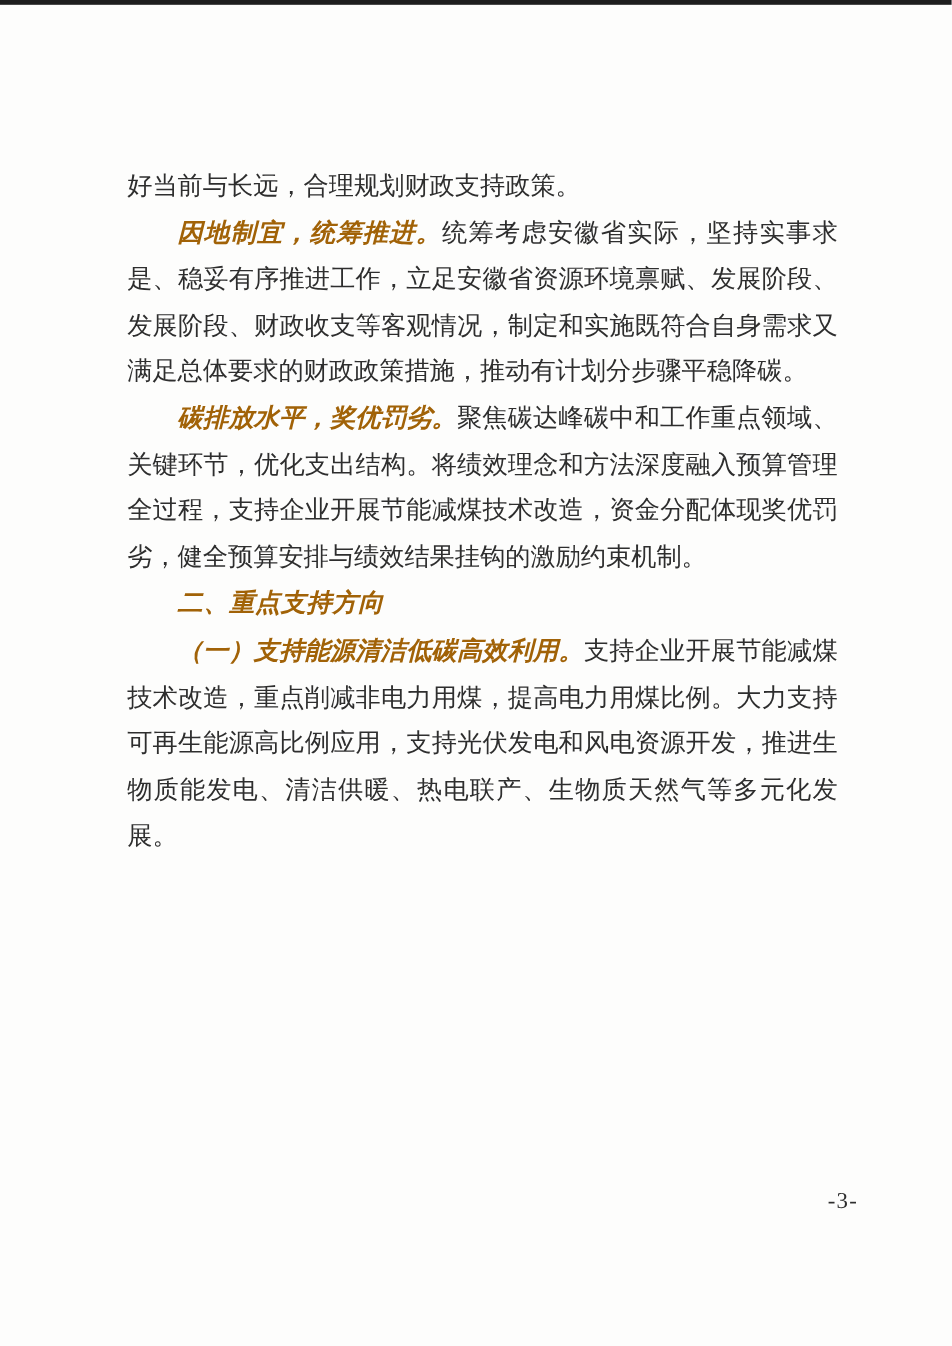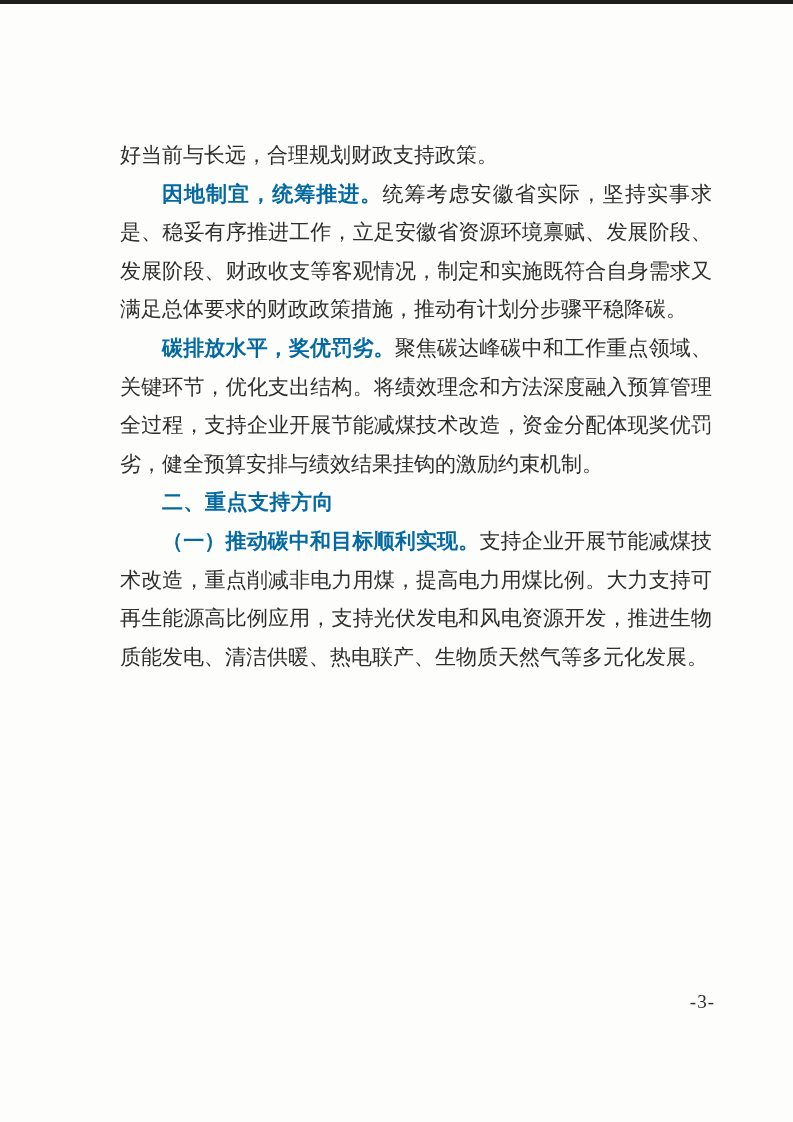--- a/index.html
+++ b/index.html
@@ -18,38 +18,39 @@
     position: absolute;
     top: 0;
     left: 0;
     width: 793px;
     height: 4px;
     background: #1e1e1e;
   }
   .doc-body {
     position: absolute;
     top: 136px;
-    left: 120px;
+    left: 106px;
     width: 592px;
     color: #2e2e2e;
     font-size: 21px;
     line-height: 38.6px;
     text-align: justify;
     text-justify: inter-ideograph;
   }
   .para {
     margin: 0;
     padding: 0;
   }
   .para.indent {
     text-indent: 2em;
   }
   .seg-bold {
     font-weight: 700;
-    color: #0369a1;
+    color: #a16207;
+    font-style: italic;
   }
   .para.style-heading .seg-bold {
     font-family: "Liberation Sans", "DejaVu Sans", sans-serif;
     letter-spacing: 0.5px;
     margin-top: 13px;
   }
   .page-number {
     position: absolute;
     top: 991px;
     right: 78px;
@@ -62,16 +63,16 @@
 </head>
 <body>
 
 <div class="scan-edge"></div>
 
 <div class="doc-body" id="doc-body">
     <p class="para style-body"><span class="seg-normal">好当前与长远，合理规划财政支持政策。</span></p>
     <p class="para indent style-body"><span class="seg-bold">因地制宜，统筹推进。</span><span class="seg-normal">统筹考虑安徽省实际，坚持实事求是、稳妥有序推进工作，立足安徽省资源环境禀赋、发展阶段、发展阶段、财政收支等客观情况，制定和实施既符合自身需求又满足总体要求的财政政策措施，推动有计划分步骤平稳降碳。</span></p>
     <p class="para indent style-body"><span class="seg-bold">碳排放水平，奖优罚劣。</span><span class="seg-normal">聚焦碳达峰碳中和工作重点领域、关键环节，优化支出结构。将绩效理念和方法深度融入预算管理全过程，支持企业开展节能减煤技术改造，资金分配体现奖优罚劣，健全预算安排与绩效结果挂钩的激励约束机制。</span></p>
     <p class="para indent style-heading"><span class="seg-bold">二、重点支持方向</span></p>
-    <p class="para indent style-body"><span class="seg-bold">（一）推动碳中和目标顺利实现。</span><span class="seg-normal">支持企业开展节能减煤技术改造，重点削减非电力用煤，提高电力用煤比例。大力支持可再生能源高比例应用，支持光伏发电和风电资源开发，推进生物质能发电、清洁供暖、热电联产、生物质天然气等多元化发展。</span></p>
+    <p class="para indent style-body"><span class="seg-bold">（一）支持能源清洁低碳高效利用。</span><span class="seg-normal">支持企业开展节能减煤技术改造，重点削减非电力用煤，提高电力用煤比例。大力支持可再生能源高比例应用，支持光伏发电和风电资源开发，推进生物质能发电、清洁供暖、热电联产、生物质天然气等多元化发展。</span></p>
   </div>
 
 <div class="page-number">-3-</div>
 
 </body></html>

